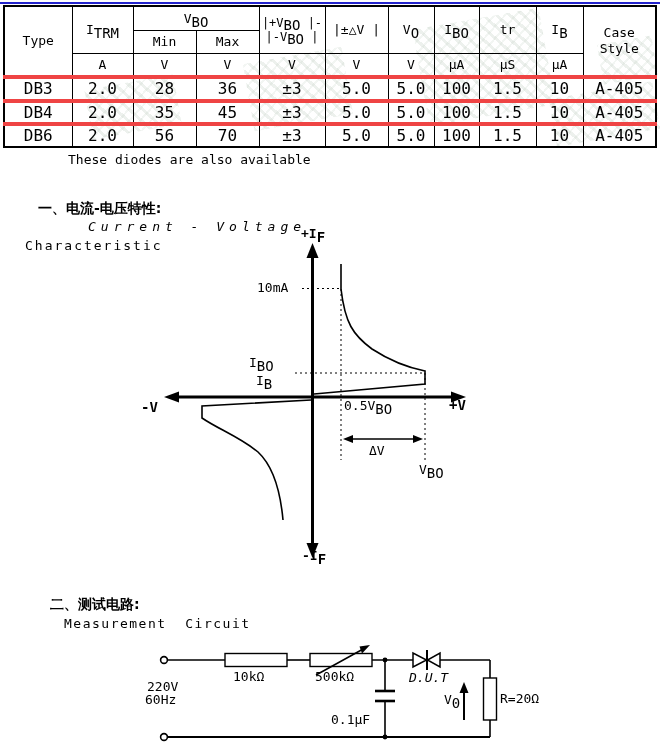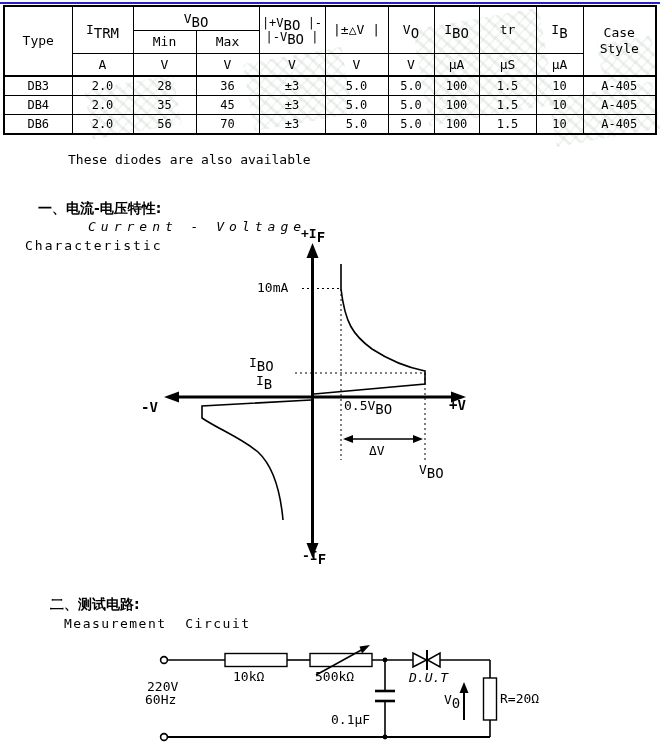--- a/index.html
+++ b/index.html
@@ -13,21 +13,21 @@
         repeating-linear-gradient(-38deg, rgba(148,172,150,.22) 0 2px, transparent 2px 8px);}
   
   table.spec{position:absolute;left:3px;top:5px;width:652px;border-collapse:collapse;
              table-layout:fixed;text-align:center;font-size:13px;border:2px solid #000;}
   .spec th,.spec td{border:1px solid #000;font-weight:normal;padding:0;line-height:1.22;
                     overflow:hidden;white-space:nowrap;}
   .spec tr.hdr1 th{height:23px;}
   .spec tr.hdr2 th{height:22px;}
   .spec tr.units td{height:21px;border-bottom:2px solid #000;}
   .spec .rs3{border-bottom:2px solid #000;}
-  .spec tr.data td{height:18px;font-size:12px;border-top:1px solid #ef4444;}
+  .spec tr.data td{height:18px;font-size:16px;border-top:4px solid #ef4444;}
   .spec .twoline{line-height:14px;font-size:12px;}
   sub{font-size:14px;line-height:0;}
   .lbl{position:absolute;white-space:pre;font-size:13px;}
   .zh{font-family:"DejaVu Sans",sans-serif;font-weight:bold;font-size:14px;}
   .b{font-weight:bold;}
   svg.overlay{position:absolute;left:0;top:0;pointer-events:none;}
   .sp1{letter-spacing:5px;font-style:italic;}
   .sp2{letter-spacing:2px;}
   .sp3{letter-spacing:1.5px;}
 </style>

